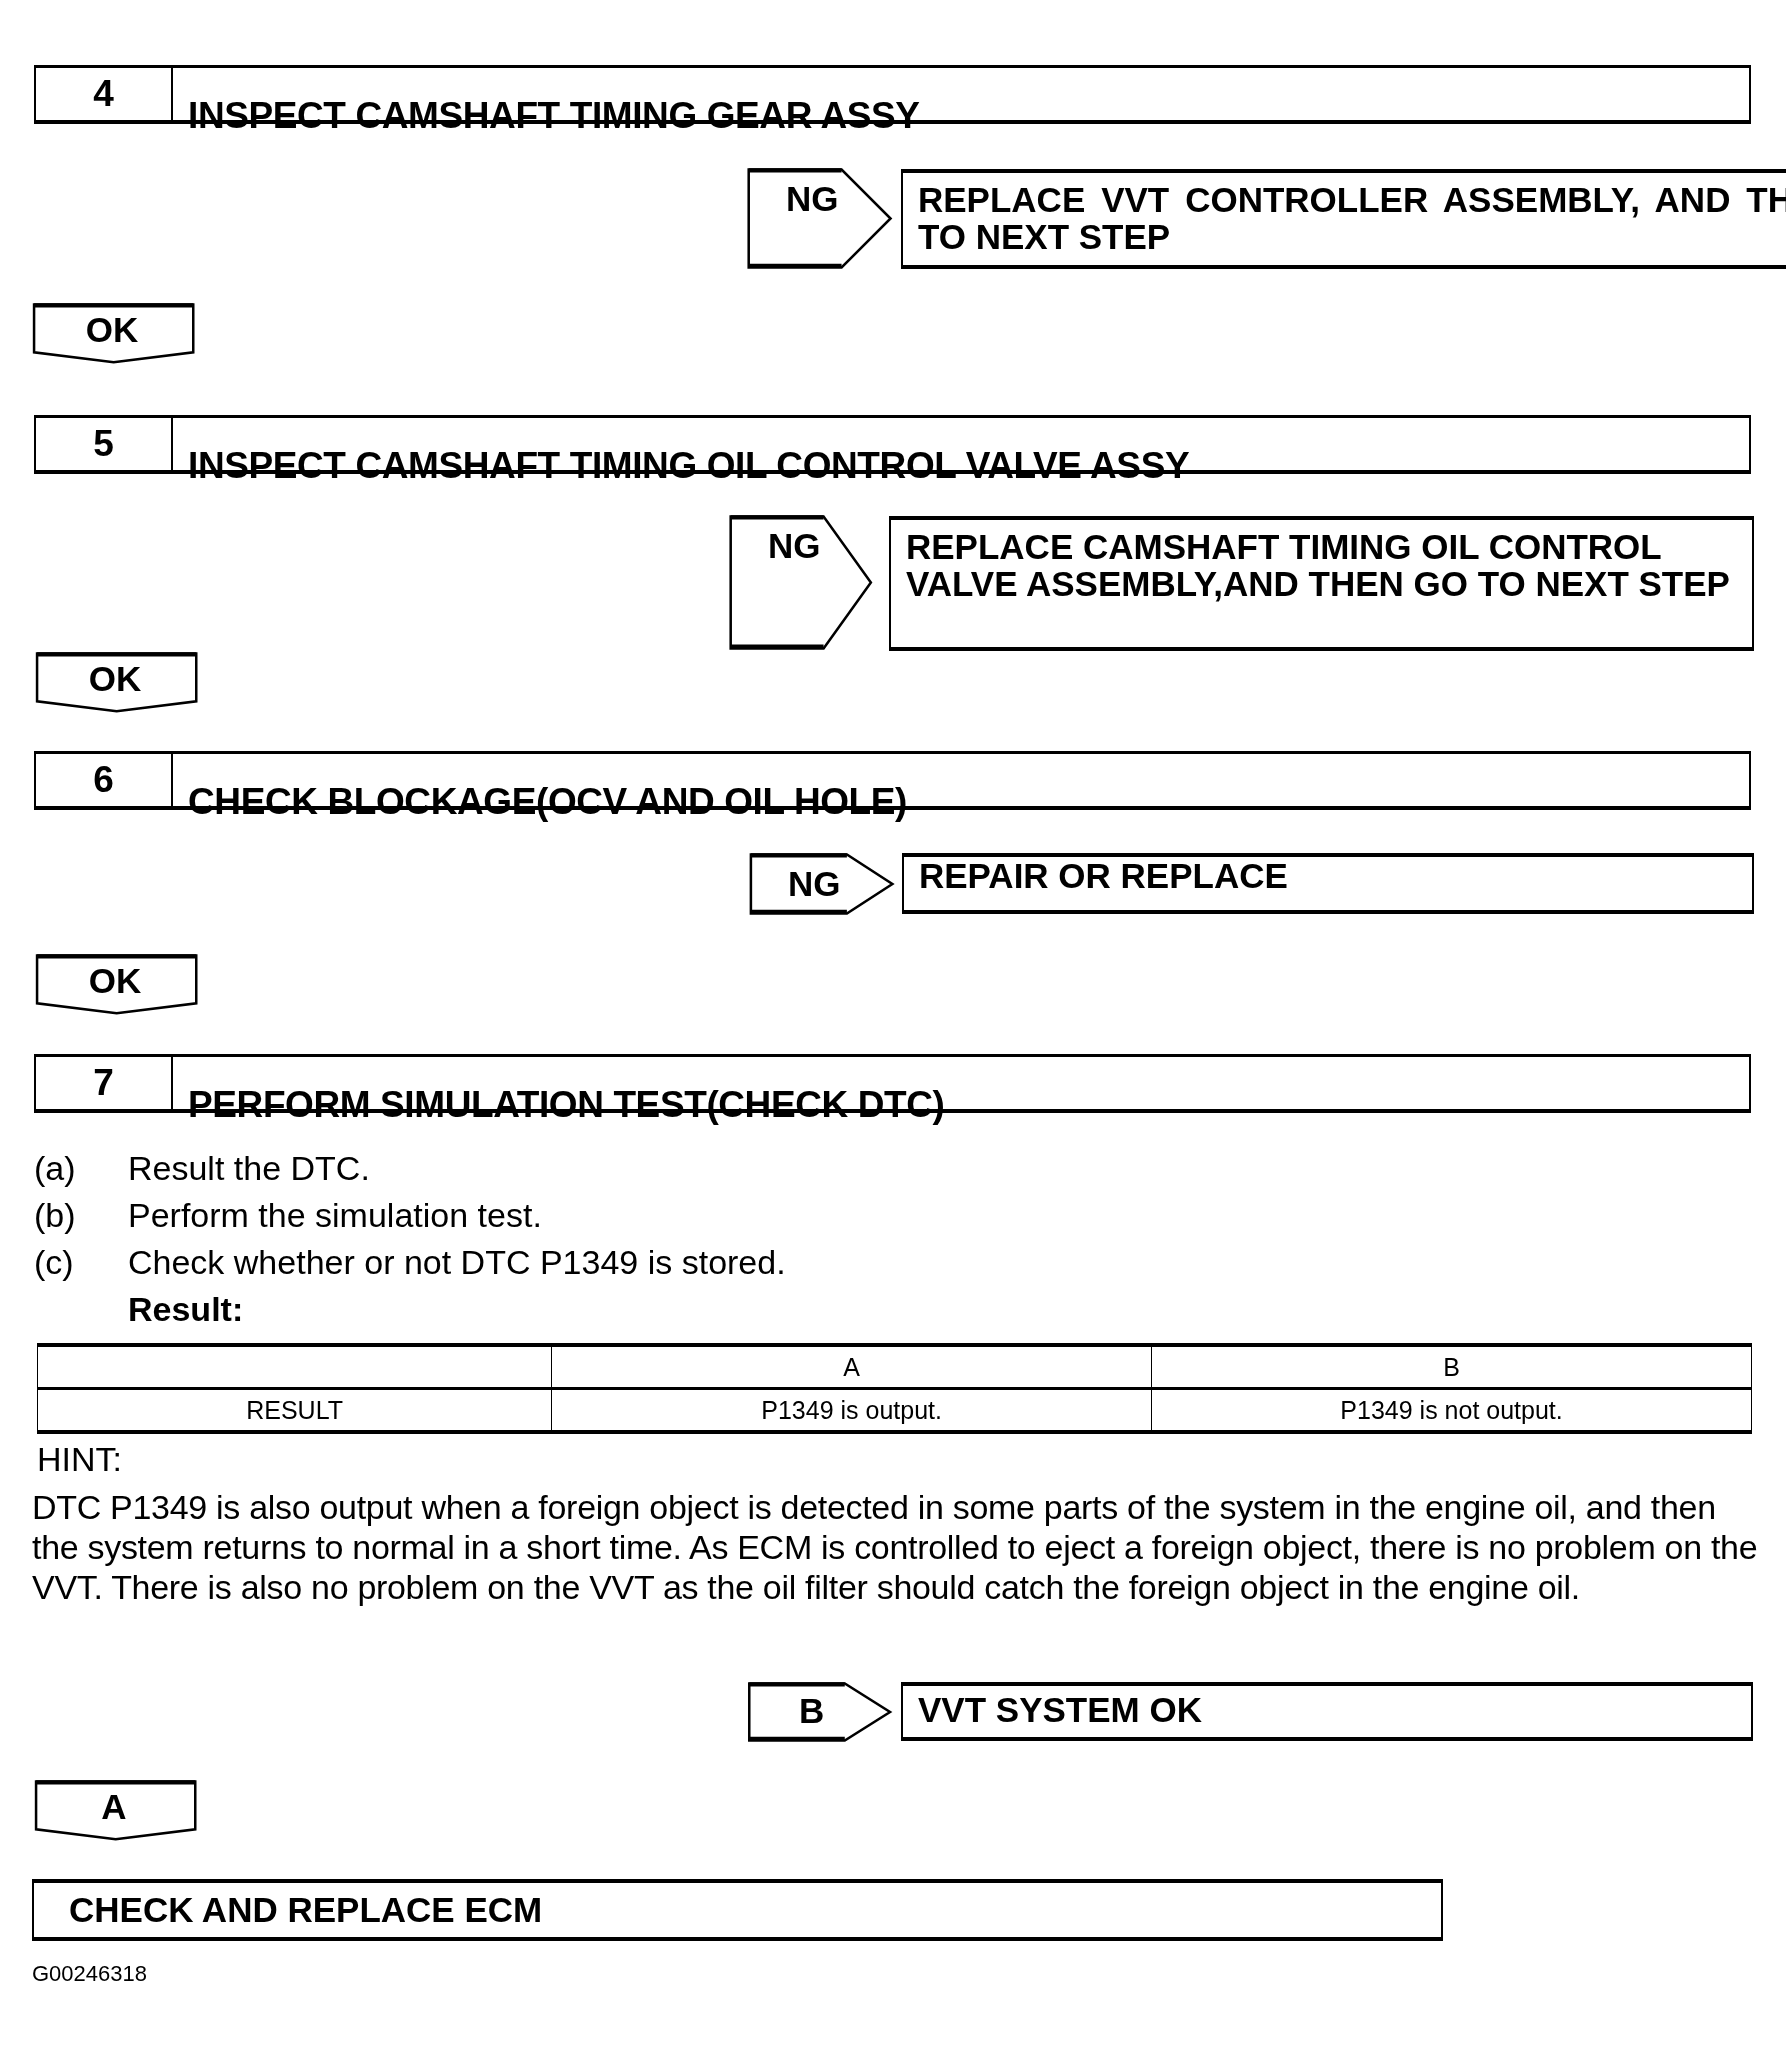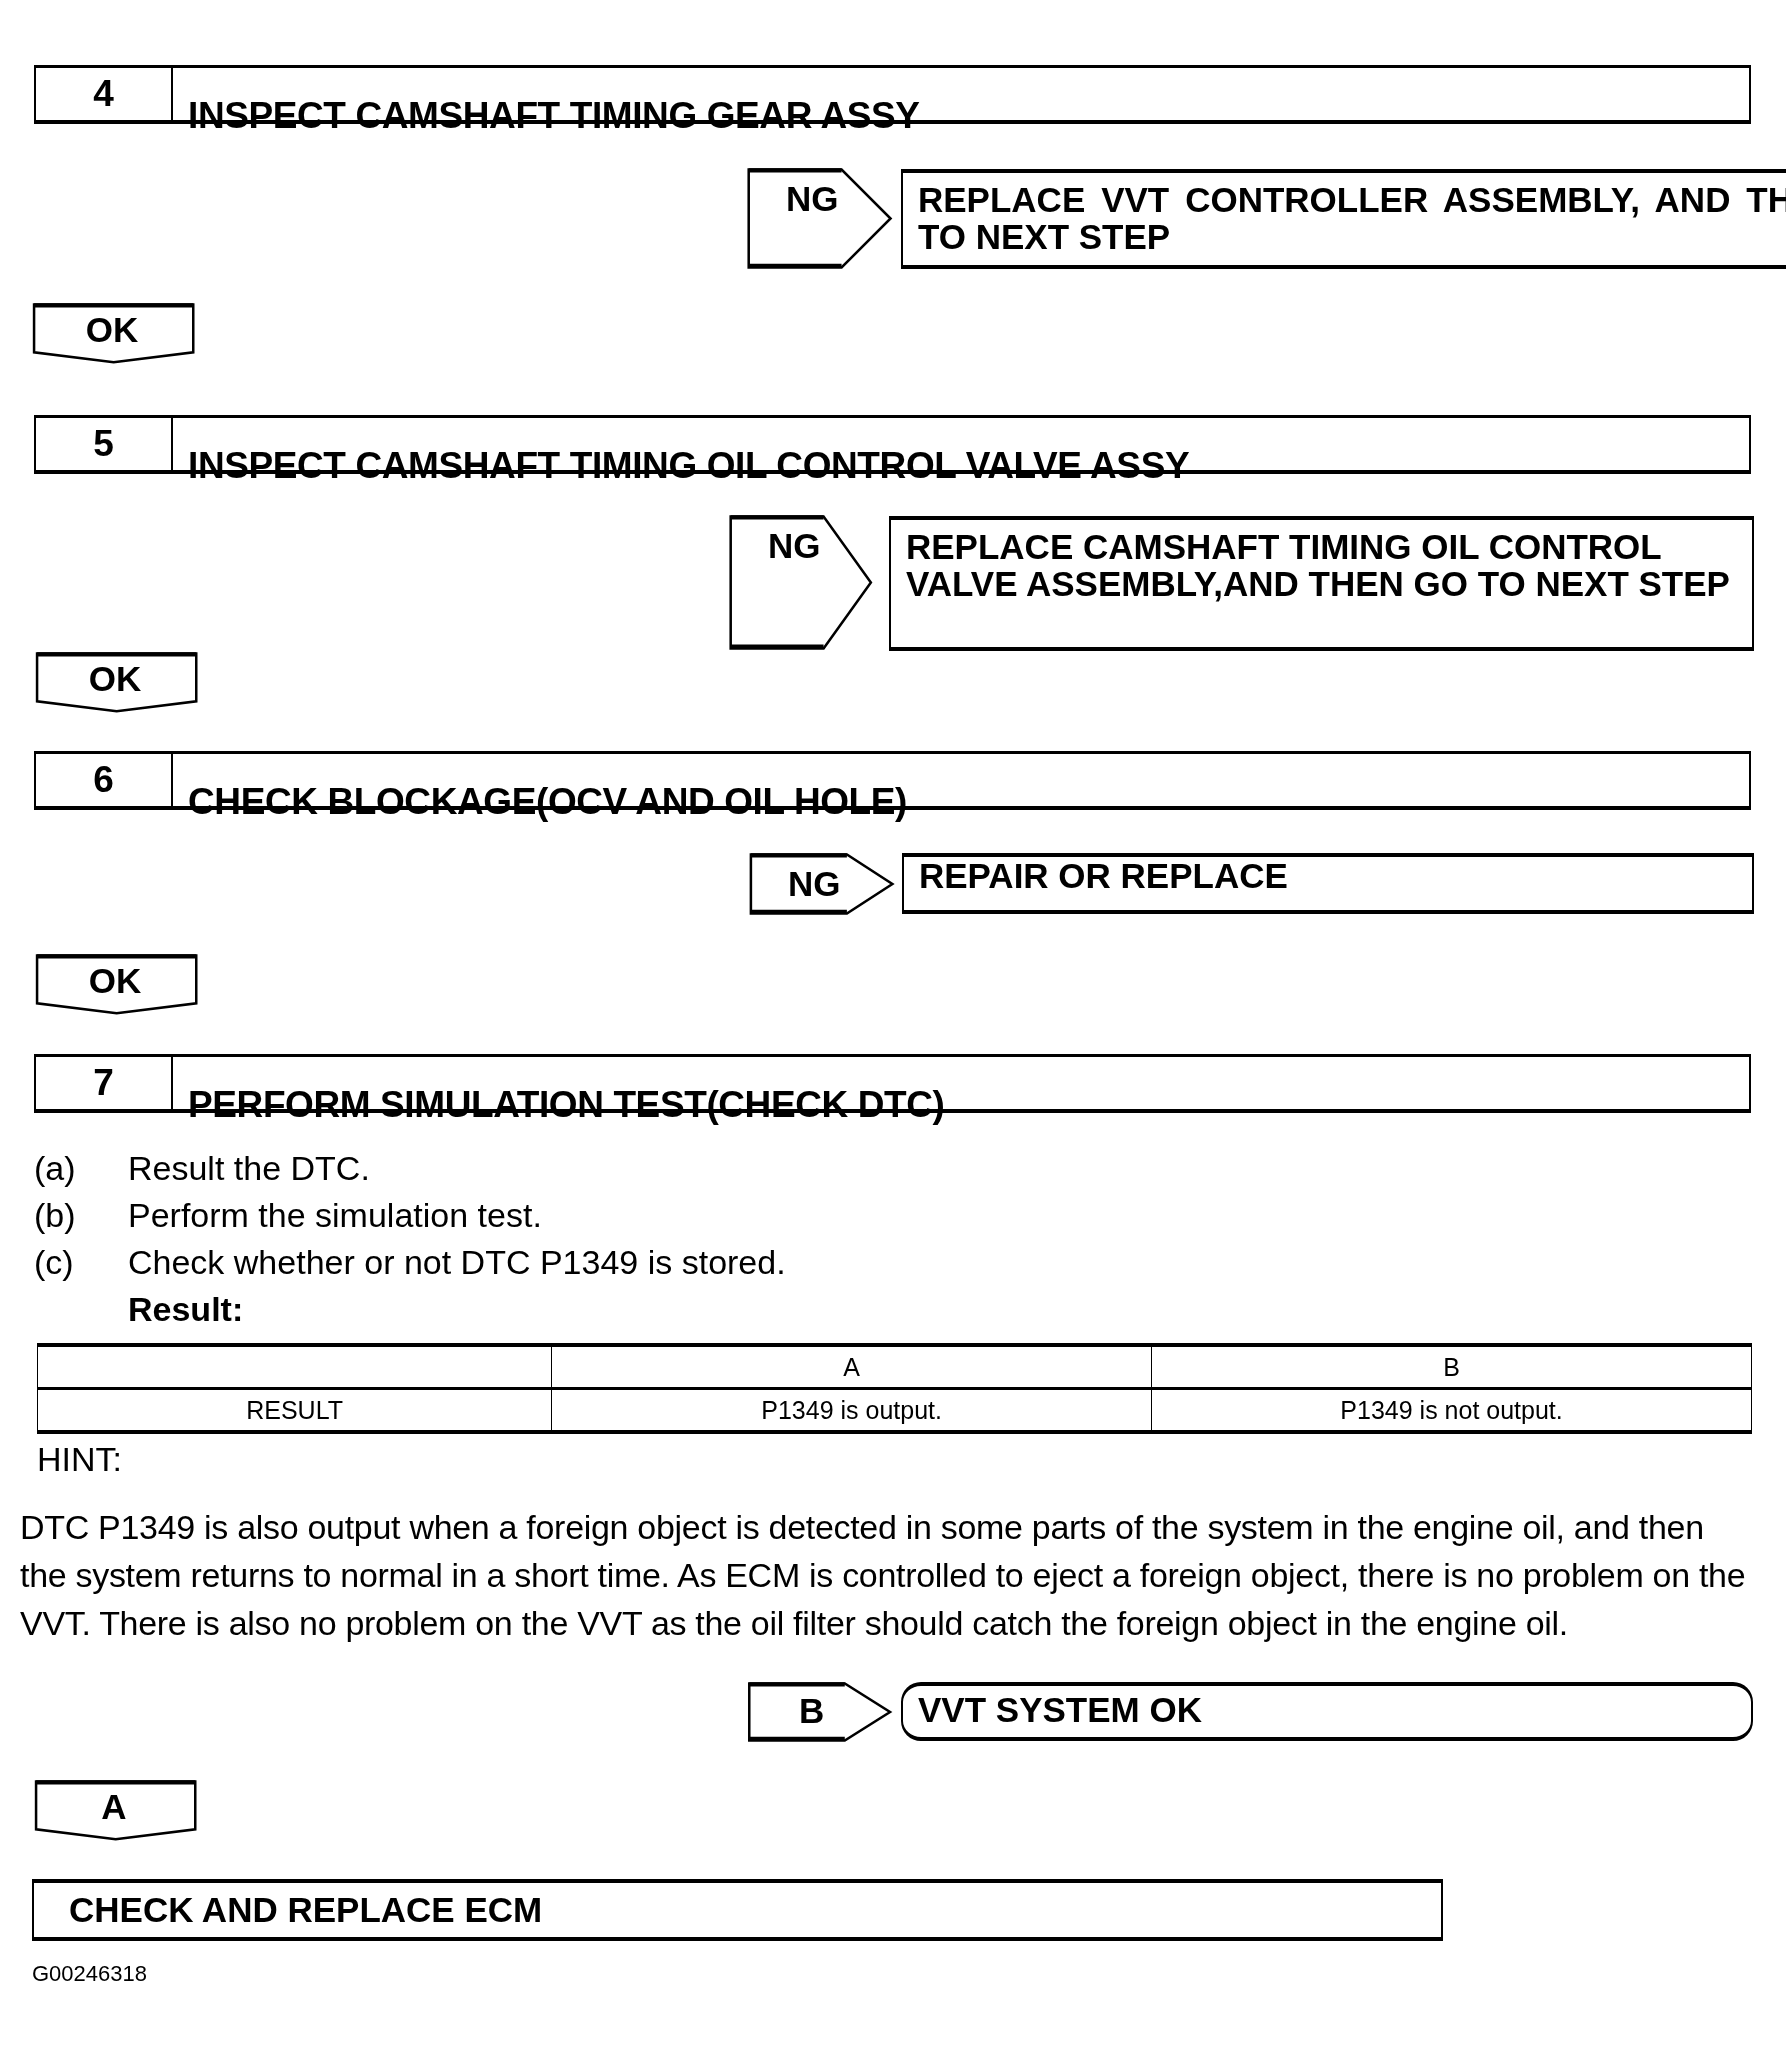--- a/index.html
+++ b/index.html
@@ -19,21 +19,21 @@
   .ok svg { position: absolute; left: 0; top: 0; }
   .ok .lbl { position: absolute; left: 0; width: 160px; top: 8.4px; text-align: center; font-weight: bold; font-size: 35px; }
   .list-item { position: absolute; left: 34px; font-size: 34px; }
   .list-item .marker { position: absolute; left: 0; }
   .list-item .txt { position: absolute; left: 94px; white-space: nowrap; }
   table.res { position: absolute; left: 37px; top: 1343px; width: 1715px; border-collapse: collapse; font-size: 25px; }
   table.res td { border: 1.7px solid #000; text-align: center; height: 40px; padding: 0; }
   table.res tr:first-child td { border-top: 4.2px solid #000; border-bottom: 3.4px solid #000; }
   table.res tr:last-child td { border-bottom: 4.2px solid #000; }
   .hint-label { position: absolute; left: 37px; top: 1440px; font-size: 34px; }
-  .hint-text { position: absolute; left: 20px; top: 1487px; width: 1729px; font-size: 34px; line-height: 48px; letter-spacing: -0.3px; margin-top: 16px; }
+  .hint-text { position: absolute; left: 32px; top: 1487px; width: 1729px; font-size: 34px; line-height: 40px; letter-spacing: -0.3px; }
   .docid { position: absolute; left: 32px; top: 1961px; font-size: 22px; }
 </style>
 </head>
 <body>
 
 <div class="step" style="top:65px;">
   <div class="num">4</div>
   <div class="title">INSPECT CAMSHAFT TIMING GEAR ASSY</div>
 </div>
 <div class="tag" style="left:747px;top:167px;width:152px;height:103px;">
@@ -141,21 +141,21 @@
 <div class="hint-text">DTC P1349 is also output when a foreign object is detected in some parts of the system in the engine oil, and then the system returns to normal in a short time. As ECM is controlled to eject a foreign object, there is no problem on the VVT. There is also no problem on the VVT as the oil filter should catch the foreign object in the engine oil.</div>
 
 <div class="tag" style="left:747px;top:1681px;width:152px;height:62px;">
   <svg width="152" height="62" viewBox="0 0 180 74">
       <polygon points="2,3 116,3 170,37 116,71 2,71" fill="#fff" stroke="#000" stroke-width="3"></polygon>
       <line x1="2" y1="4" x2="116" y2="4" stroke="#000" stroke-width="5"></line>
       <line x1="2" y1="69" x2="116" y2="69" stroke="#000" stroke-width="5"></line>
     </svg>
   <div class="lbl" style="left:52px;top:10px;">B</div>
 </div>
-<div class="rbox" style="left:901px;top:1682px;width:852px;height:59px;padding-top:5px;border-radius:20px;">
+<div class="rbox" style="left:901px;top:1682px;width:852px;height:59px;padding-top:5px;">
   <span>VVT SYSTEM OK</span>
 </div>
 
 <div class="ok" style="left:34px;top:1779px;">
   <svg width="165" height="62" viewBox="0 0 196 74">
       <polygon points="2,3 192,3 192,60 97,72 2,60" fill="#fff" stroke="#000" stroke-width="3"></polygon>
       <line x1="2" y1="4" x2="192" y2="4" stroke="#000" stroke-width="5"></line>
     </svg>
   <div class="lbl">A</div>
 </div>

